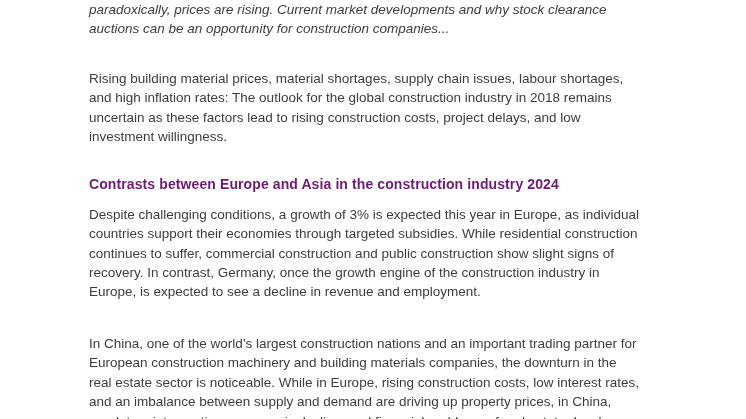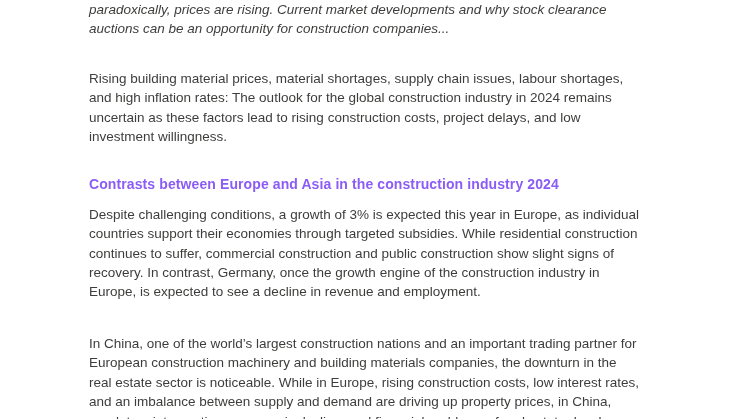--- a/index.html
+++ b/index.html
@@ -32,36 +32,36 @@
     margin: 0 0 30px 0;
   }
   .para {
     margin: 0;
   }
   .p1 { margin: 0 0 29px 0; }
   .heading {
     font-size: 14px;
     line-height: 19.4px;
     font-weight: 700;
-    color: #8b5cf6;
+    color: #701a75;
     margin: 0 0 10px 0;
     letter-spacing: 0.1px;
   }
   .p2 { margin: 0 0 32px 0; }
   .p3 { margin: 0; }
 </style>
 </head>
 <body>
 
 <div class="page">
   <div class="content">
 
     <p class="intro">paradoxically, prices are rising. Current market developments and why stock clearance auctions can be an opportunity for construction companies...</p>
 
-    <p class="para p1">Rising building material prices, material shortages, supply chain issues, labour shortages, and high inflation rates: The outlook for the global construction industry in 2024 remains uncertain as these factors lead to rising construction costs, project delays, and low investment willingness.</p>
+    <p class="para p1">Rising building material prices, material shortages, supply chain issues, labour shortages, and high inflation rates: The outlook for the global construction industry in 2018 remains uncertain as these factors lead to rising construction costs, project delays, and low investment willingness.</p>
 
     <h2 class="heading">Contrasts between Europe and Asia in the construction industry 2024</h2>
 
     <p class="para p2">Despite challenging conditions, a growth of 3% is expected this year in Europe, as individual countries support their economies through targeted subsidies. While residential construction continues to suffer, commercial construction and public construction show slight signs of recovery. In contrast, Germany, once the growth engine of the construction industry in Europe, is expected to see a decline in revenue and employment.</p>
 
     <p class="para p3">In China, one of the world’s largest construction nations and an important trading partner for European construction machinery and building materials companies, the downturn in the real estate sector is noticeable. While in Europe, rising construction costs, low interest rates, and an imbalance between supply and demand are driving up property prices, in China, regulatory interventions, economic decline, and financial problems of real estate developers are leading to a price decline. Nevertheless, the Asian region remains the largest</p>
 
   </div>
 </div>
 

